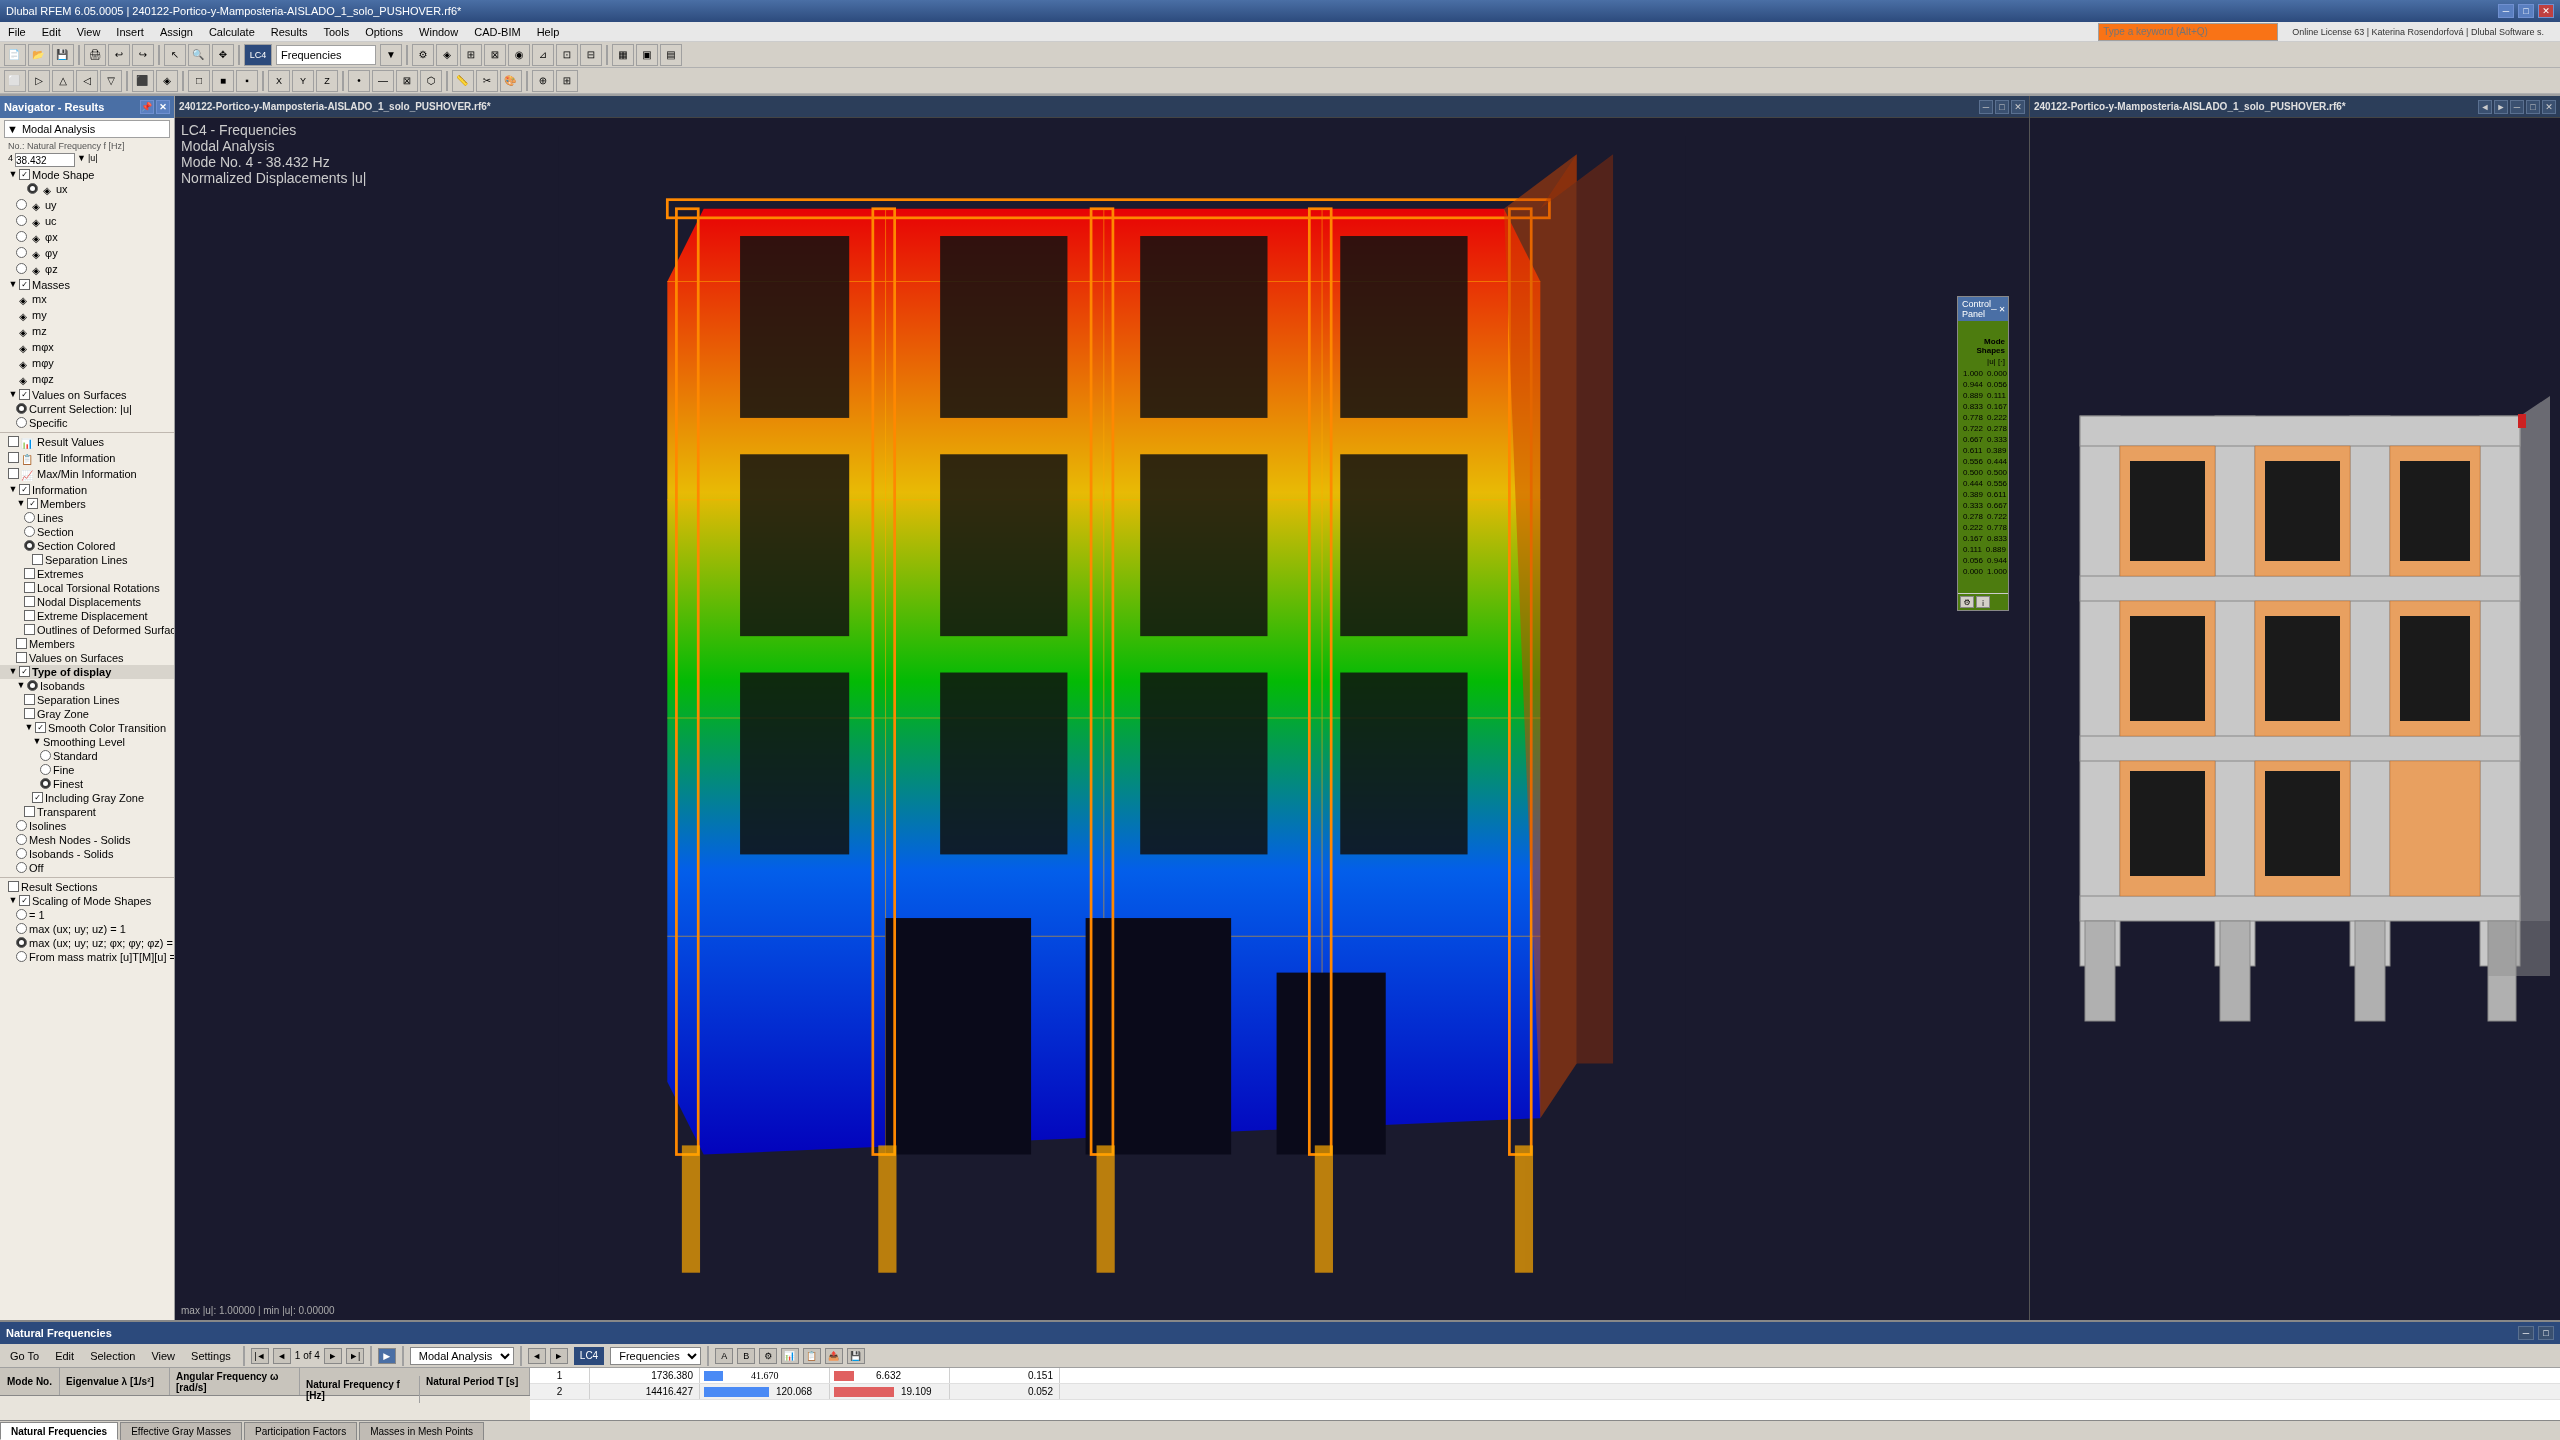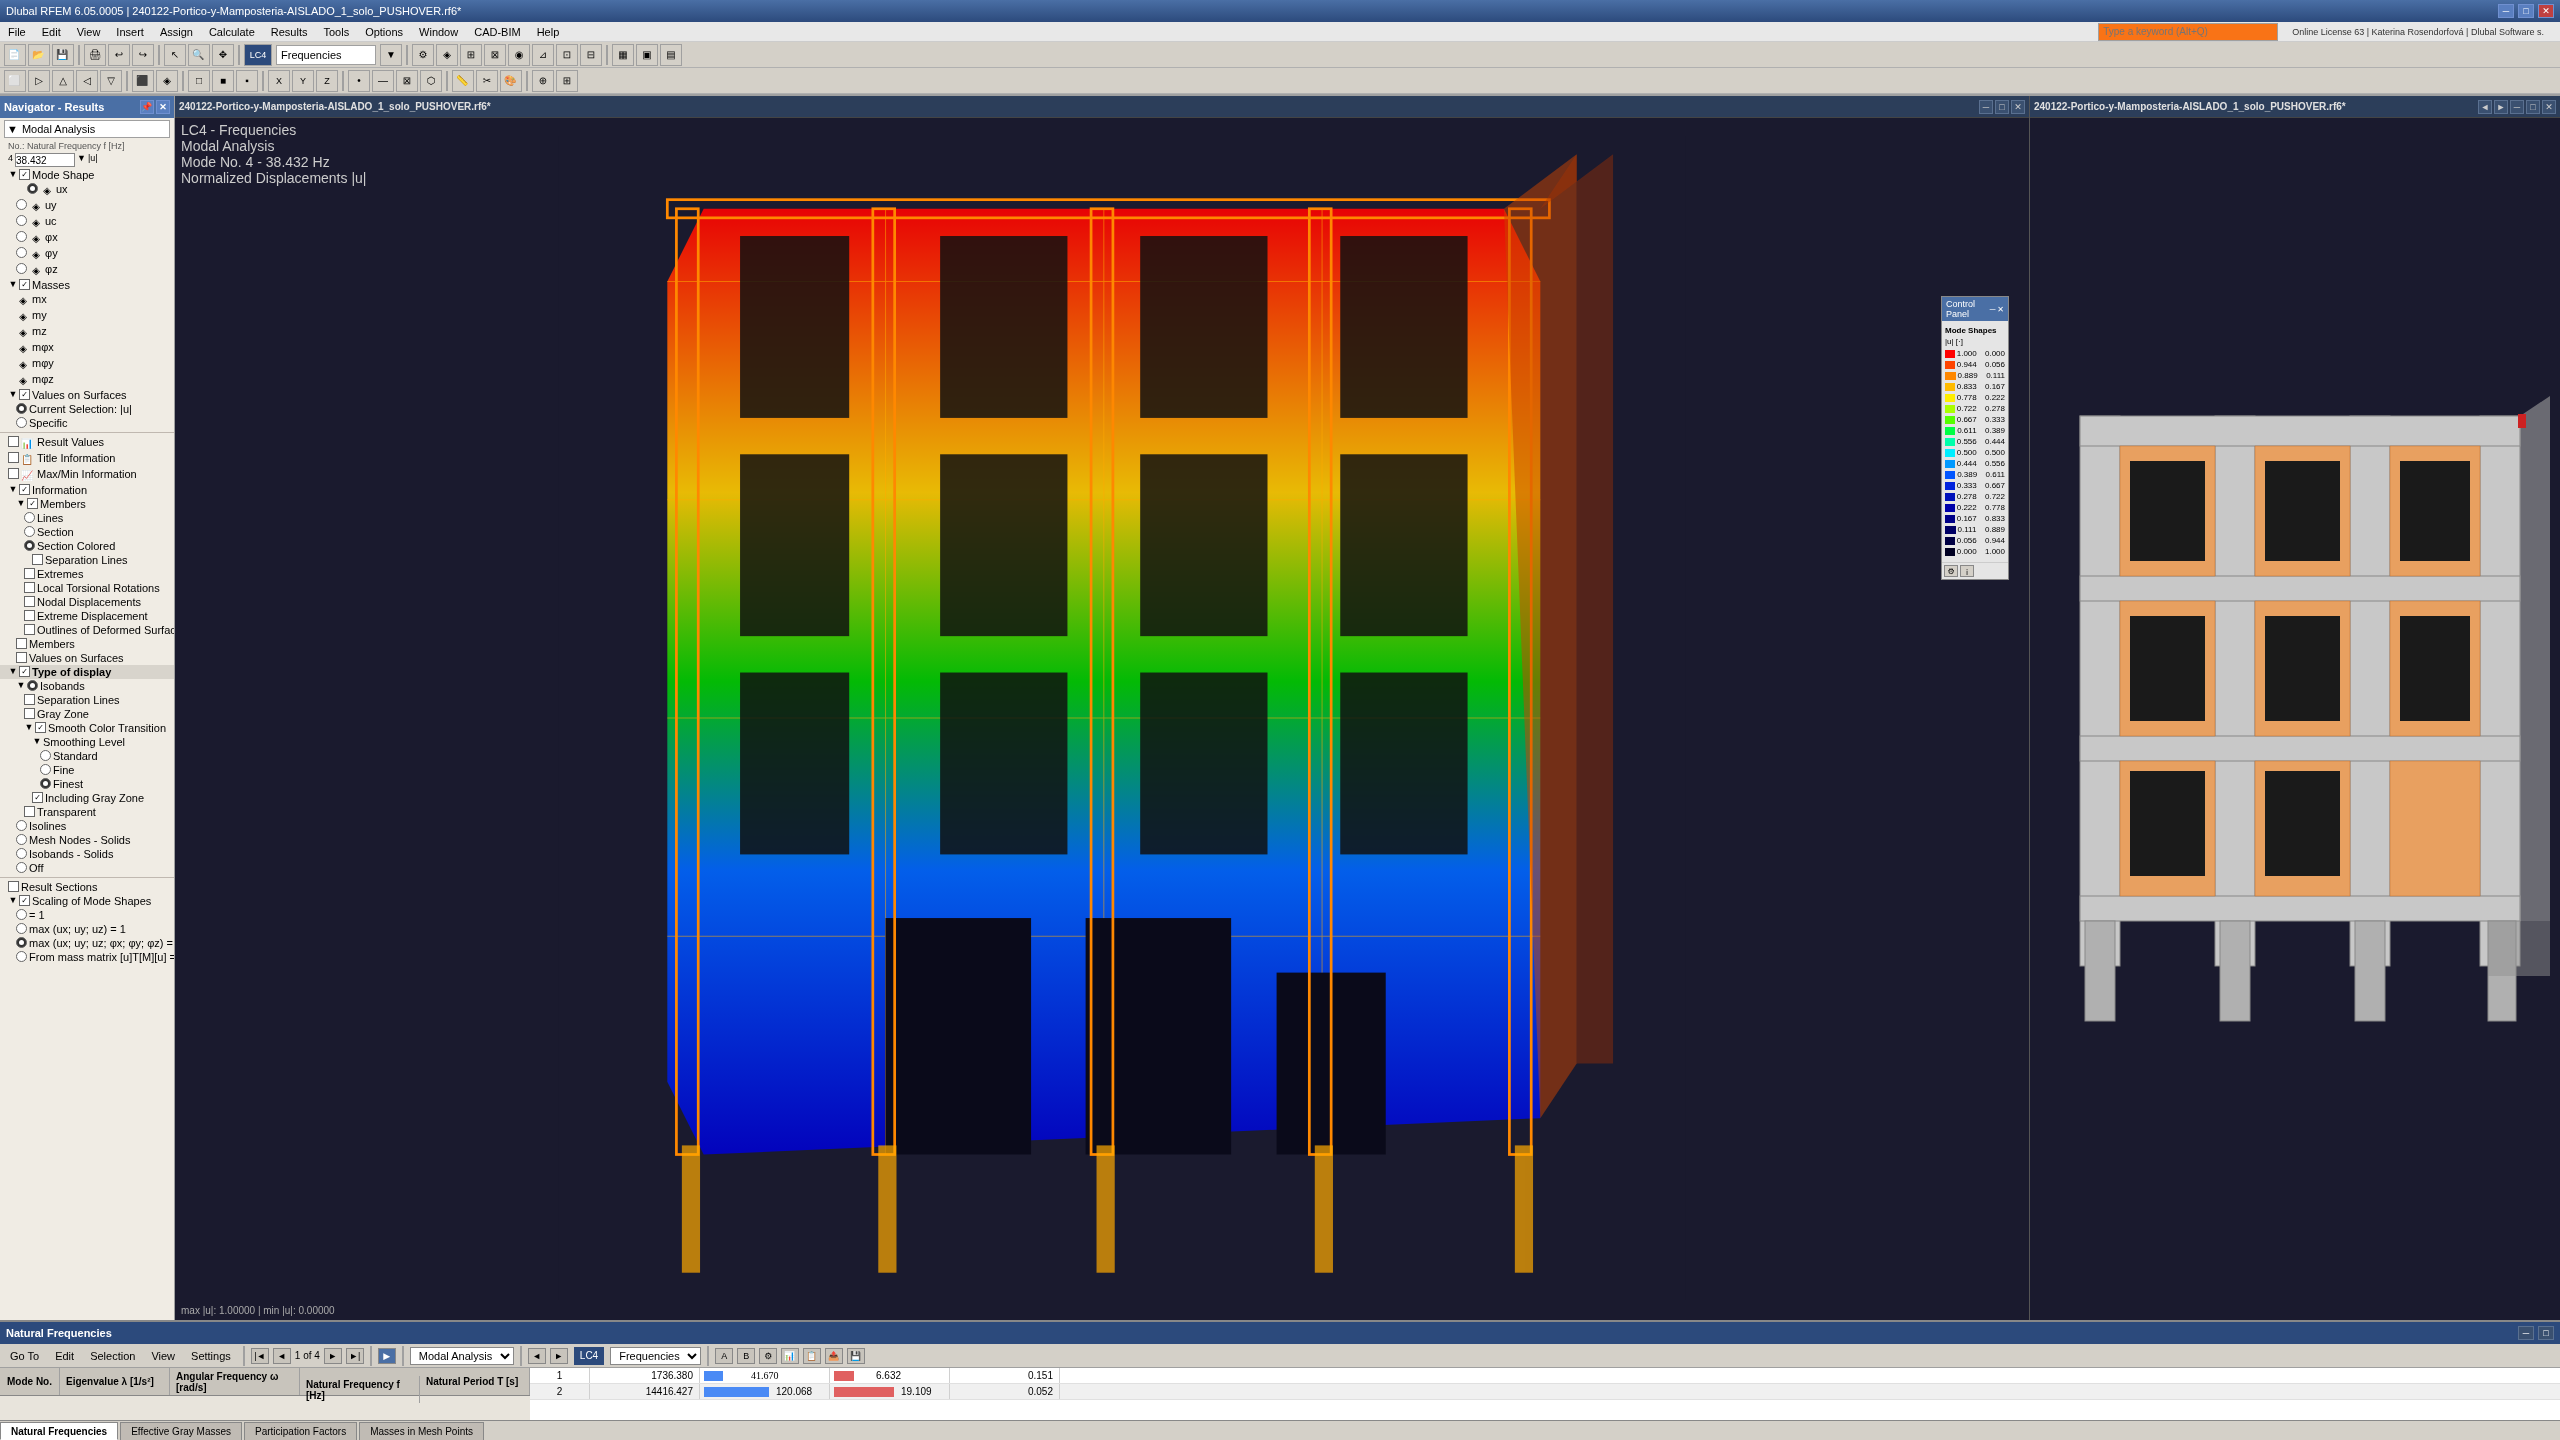--- a/index.html
+++ b/index.html
@@ -252,34 +252,34 @@
     
     .building-canvas {
       width: 100%;
       height: 100%;
     }
 
     
     #control-panel {
       position: absolute;
       top: 200px; right: 20px;
-      width: 68px;
-      background: #e5e5e5;
+      width: 52px;
+      background: #4d7c0f;
       border: 1px solid #888;
       font-size: 9px;
       z-index: 20;
     }
     #control-panel-header {
       background: #4a6fa5;
       color: #fff;
       padding: 2px 4px;
       font-size: 9px;
       display: flex; align-items: center; justify-content: space-between;
     }
-    .cp-section { padding: 5px 3px; border-bottom: 1px solid #ccc; }
+    .cp-section { padding: 16px 3px; border-bottom: 1px solid #ccc; text-align: right; }
     .cp-row { display: flex; align-items: center; gap: 2px; margin: 1px 0; }
     .cp-color-bar { width: 14px; height: 8px; }
     .cp-value { font-size: 8px; }
     .cp-controls { display: flex; gap: 2px; padding: 2px; }
     .cp-btn { width: 14px; height: 12px; background: #d4d0c8; border: 1px solid #888; font-size: 8px; cursor: pointer; display: flex; align-items: center; justify-content: center; }
 
     
     #color-legend {
       display: flex;
       flex-direction: column;

